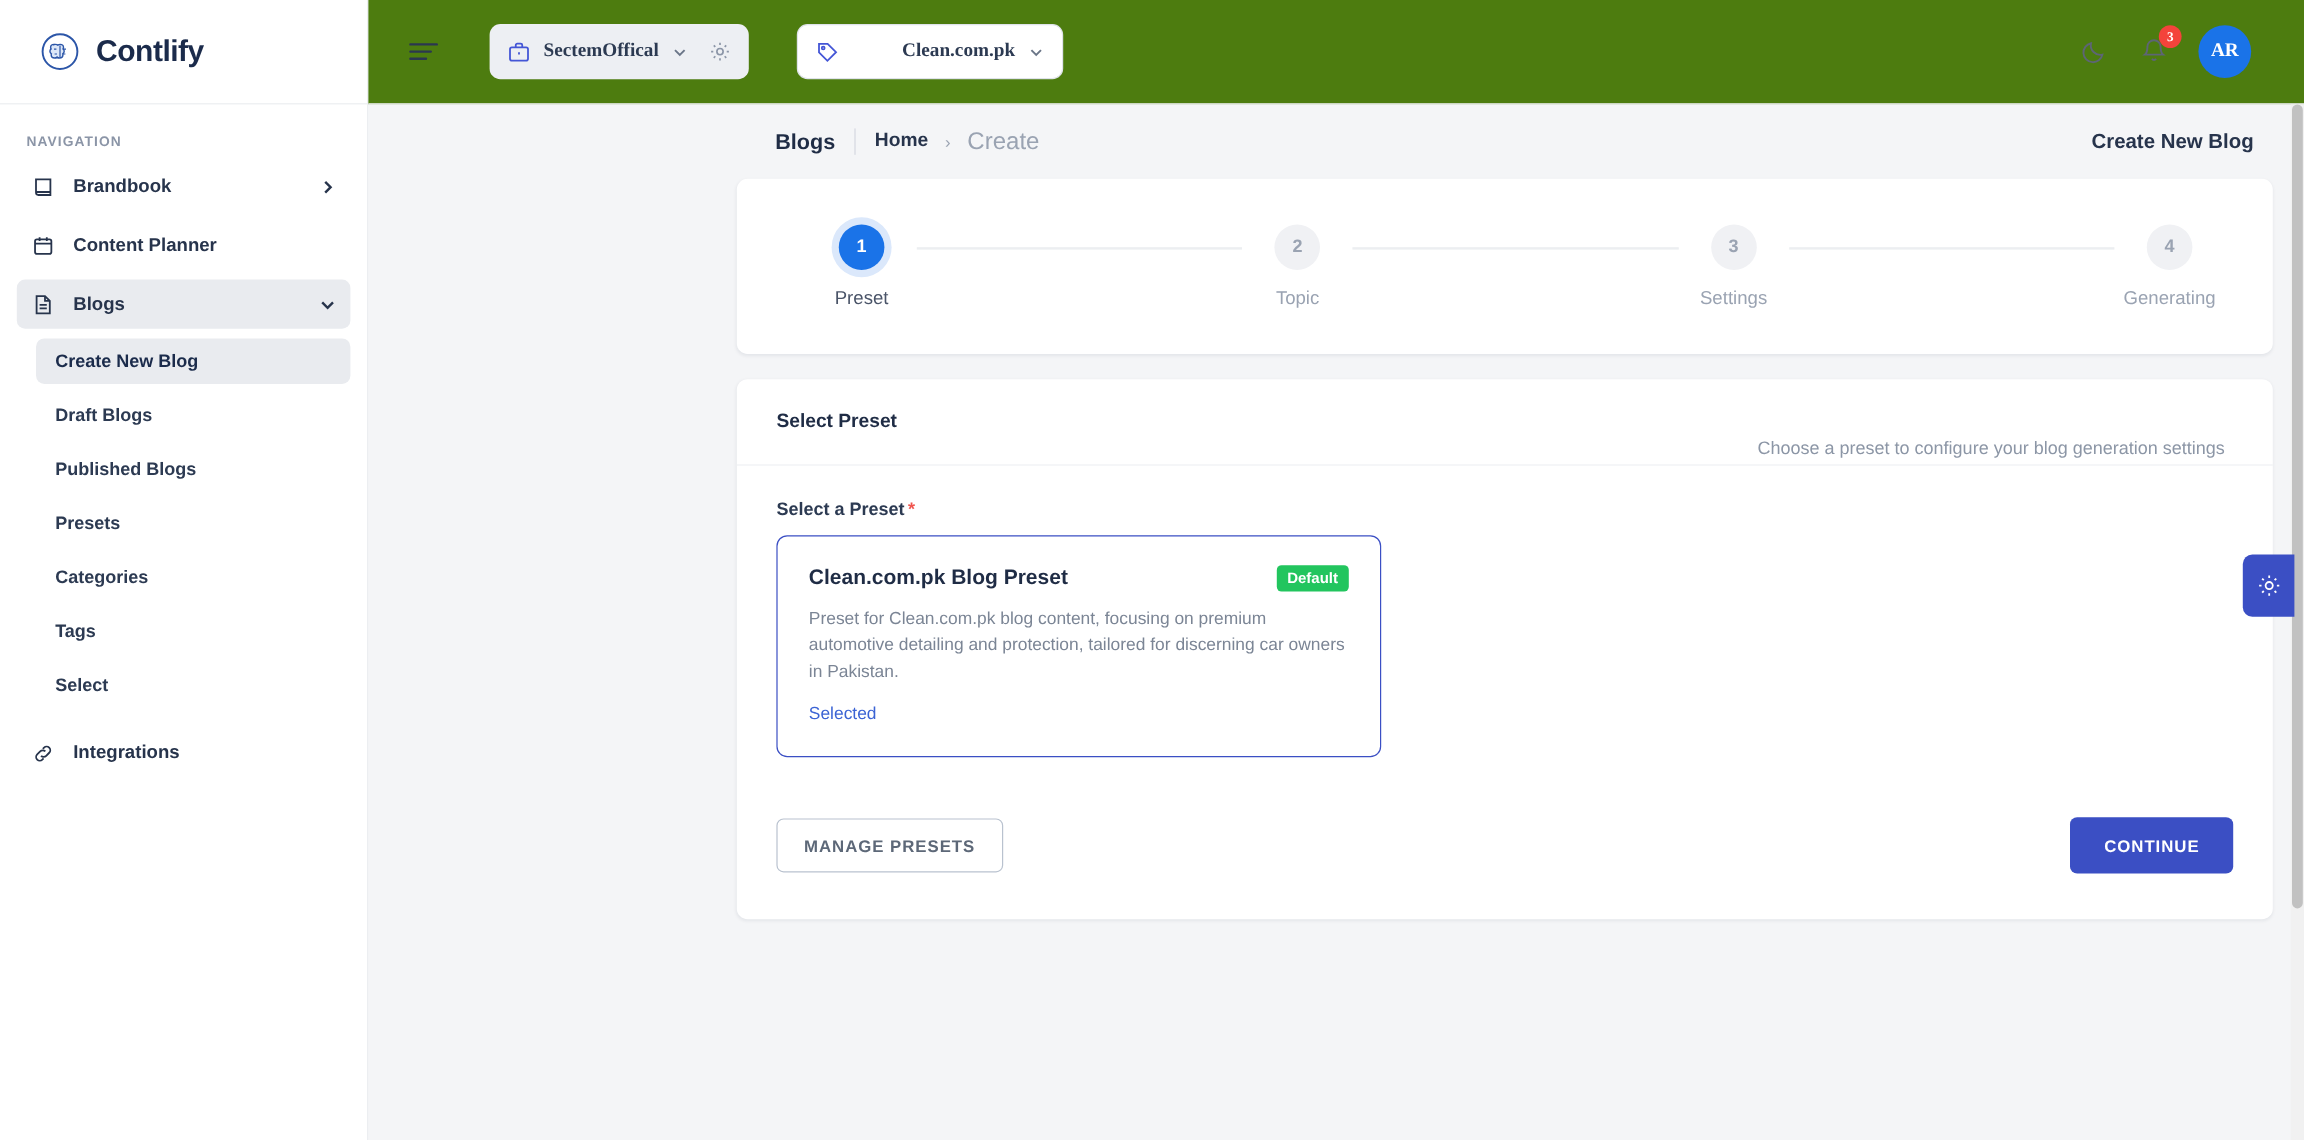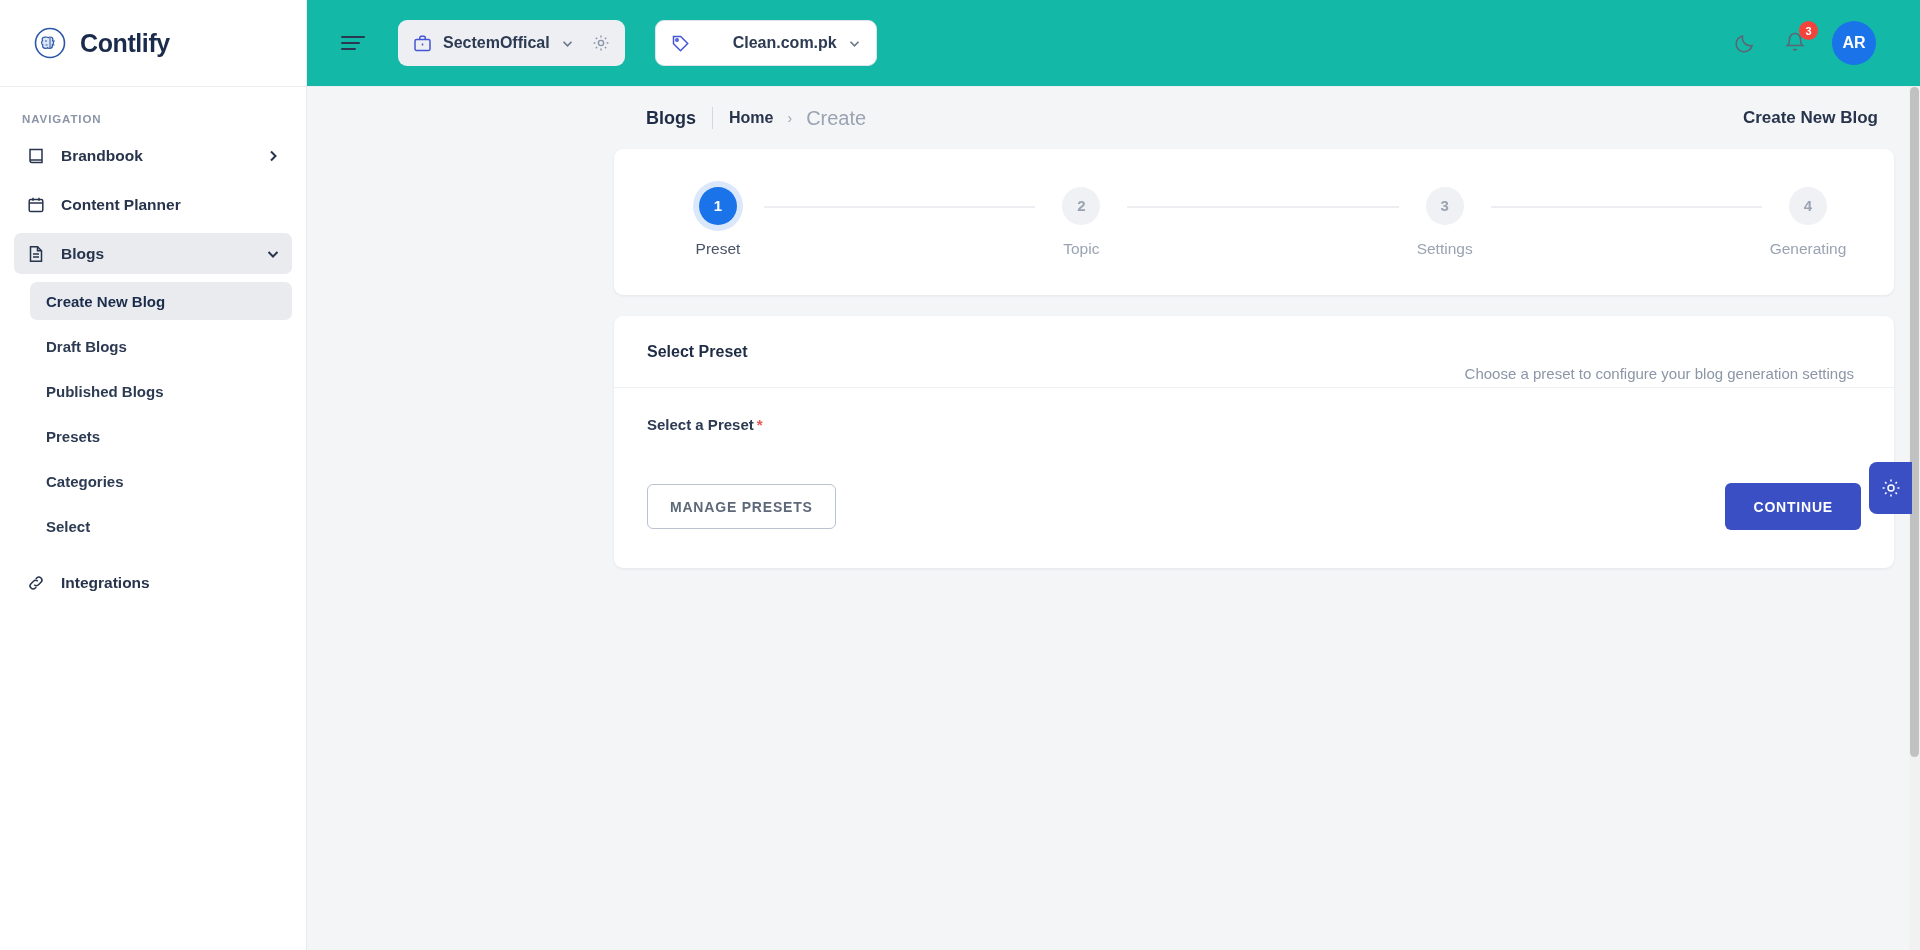--- a/index.html
+++ b/index.html
@@ -47,22 +47,22 @@
     padding: 0 16px; border-radius: 7px; cursor: pointer; margin-bottom: 7px;
   }
   .sub-item.active { background: #e9ebef; }
   .sub-text { font-size: 15px; color: #2c3a52; font-weight: 600; }
   .sub-item.active .sub-text { font-weight: 700; color: #1b2b4b; }
   .nav-gap { height: 10px; }
 
   
   .main { flex: 1; display: flex; flex-direction: column; min-width: 0; position: relative; background:#f4f5f7; }
   .topbar {
-    height: 87px; background: #14b8a6; display: flex; align-items: center;
-    padding: 0 24px 0 33px; border-bottom: 1px solid #eceef1; gap: 18px;
+    height: 87px; background: #4d7c0f; display: flex; align-items: center;
+    padding: 0 24px 0 33px; border-bottom: 1px solid #eceef1; gap: 28px; font-family: Liberation Serif, serif;
   }
   .hamburger { width: 26px; height: 22px; cursor: pointer; display:flex; align-items:center; color:#2b3750; }
   .chip {
     display: flex; align-items: center; gap: 10px; height: 46px;
     border-radius: 9px; padding: 0 14px; cursor: pointer;
   }
   .chip.gray { background: #edeff3; margin-left: 14px; }
   .chip.white { background: #fff; border: 1px solid #dfe3ea; margin-left: 12px; min-width: 222px; }
   .chip-icon { width: 21px; height: 21px; color: #4456d6; flex:0 0 21px; display:flex; }
   .chip-text { font-size: 16px; color: #2c3a52; font-weight: 600; white-space: nowrap; }
@@ -248,20 +248,23 @@
       <div class="sub-item">
         <span class="sub-text">Published Blogs</span>
       </div>
       <div class="sub-item">
         <span class="sub-text">Presets</span>
       </div>
       <div class="sub-item">
         <span class="sub-text">Categories</span>
       </div>
       <div class="sub-item">
+        <span class="sub-text">Tags</span>
+      </div>
+      <div class="sub-item">
         <span class="sub-text">Select</span>
       </div>
     </div>
 
     <div class="nav-gap"></div>
 
     <div class="nav-list">
       <div class="nav-item">
         <span class="nav-icon">
           <svg viewBox="0 0 20 20" width="20" height="20" fill="none" stroke="#27344c" stroke-width="1.5">
@@ -377,20 +380,28 @@
         <div class="panel-head">
           <span class="panel-title">Select Preset</span>
           <span class="panel-sub">Choose a preset to configure your blog generation settings</span>
         </div>
 
         <div class="panel-body">
           <div class="field-label">
             <span>Select a Preset</span><span class="req">*</span>
           </div>
 
+          <div class="preset-card">
+            <div class="preset-top">
+              <span class="preset-name">Clean.com.pk Blog Preset</span>
+              <span class="chip-default">Default</span>
+            </div>
+            <div class="preset-desc">Preset for Clean.com.pk blog content, focusing on premium automotive detailing and protection, tailored for discerning car owners in Pakistan.</div>
+            <div class="preset-selected">Selected</div>
+          </div>
 
           <div class="actions">
             <button class="btn-outline">MANAGE PRESETS</button>
             <button class="btn-primary">CONTINUE</button>
           </div>
         </div>
       </section>
     </div>
 
     <div class="float-gear">

